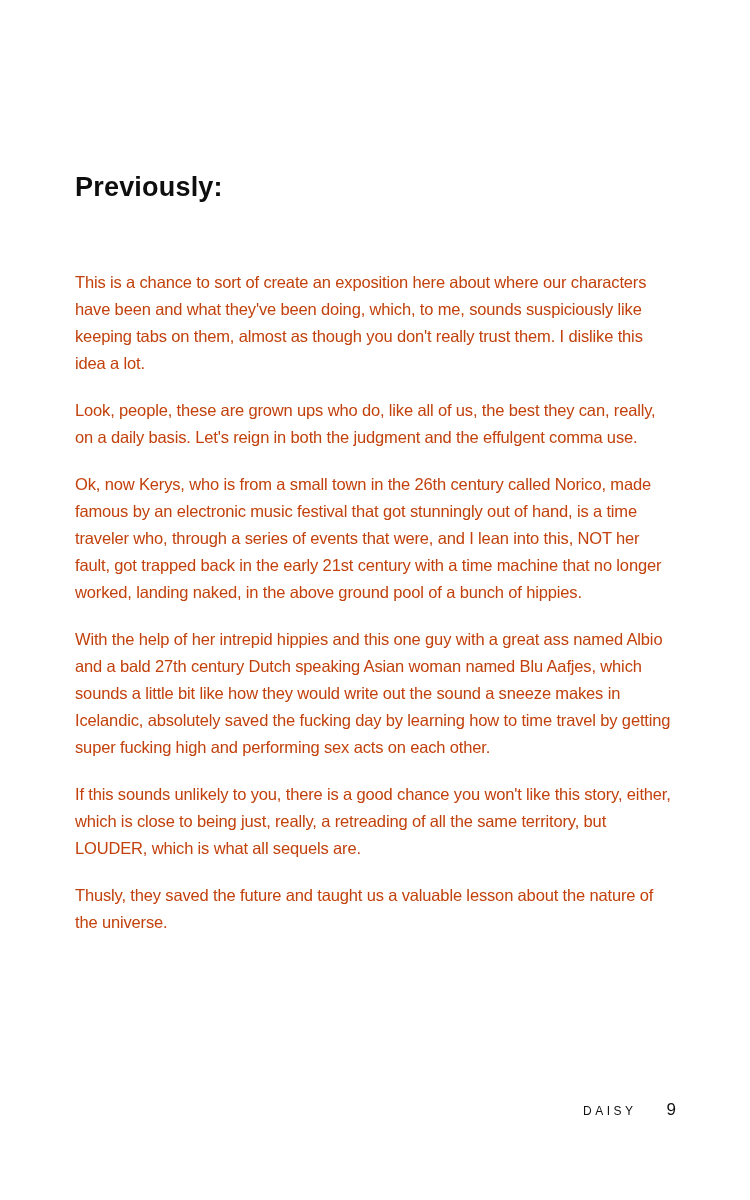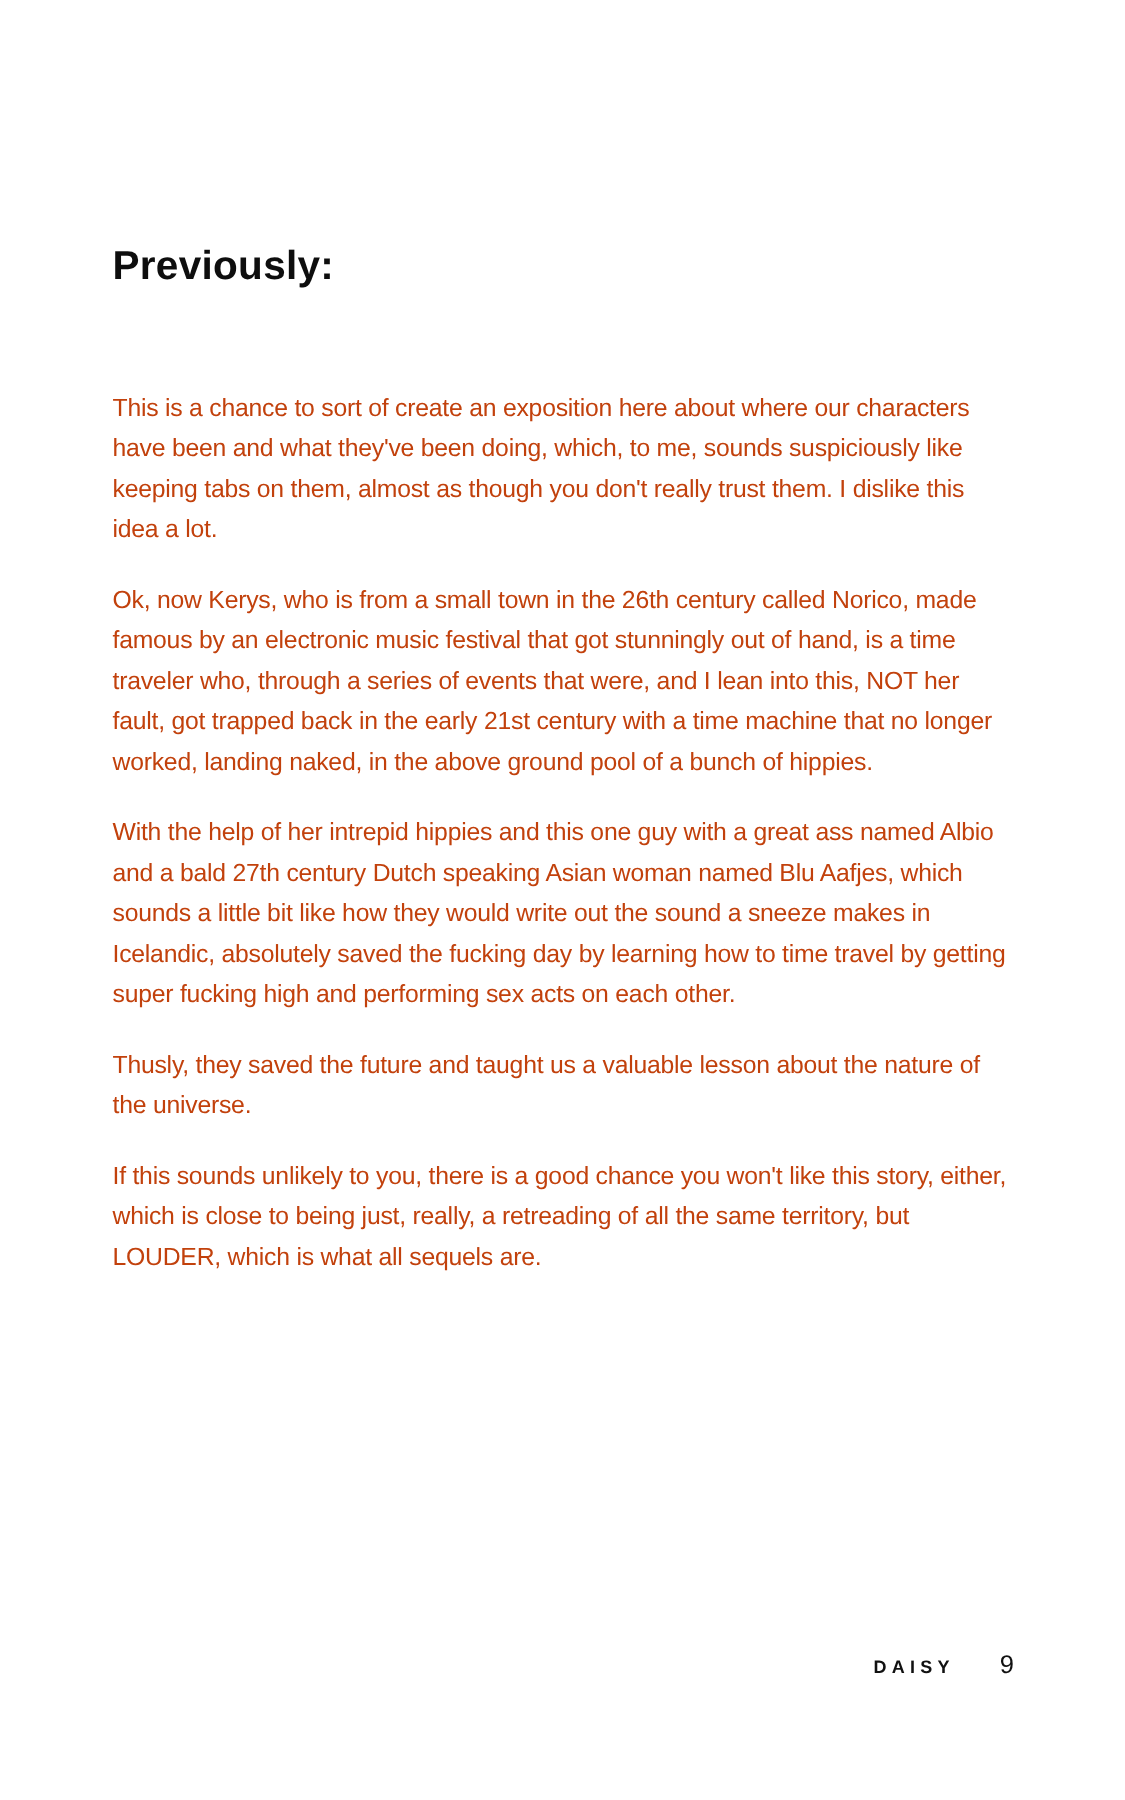--- a/index.html
+++ b/index.html
@@ -12,21 +12,21 @@
     width: 750px;
     height: 1200px;
     background: #ffffff;
     font-family: "Liberation Sans", sans-serif;
     color: #1d1d1d;
     overflow: hidden;
   }
   .content {
     position: absolute;
     left: 75px;
-    top: 0;
+    top: 10px;
     width: 601px;
   }
   .heading {
     margin: 163px 0 68px 0;
     font-size: 27px;
     line-height: 28px;
     font-weight: 700;
     letter-spacing: 0.2px;
     color: #0e0e0e;
   }
@@ -43,39 +43,40 @@
     top: 1100px;
     width: 601px;
     display: flex;
     justify-content: flex-end;
     align-items: baseline;
     gap: 30px;
   }
   .running-title {
     font-size: 12px;
     letter-spacing: 3.5px;
-    font-weight: 700;
+    font-weight: 400;
     color: #111111;
   }
   .page-number {
     font-size: 17px;
     color: #111111;
   }
 </style>
 </head>
 <body>
 
 <div class="page">
   <div class="content">
     <h1 class="heading">Previously:</h1>
     <div class="body-text">
         <p>This is a chance to sort of create an exposition here about where our characters have been and what they've been doing, which, to me, sounds suspiciously like keeping tabs on them, almost as though you don't really trust them. I dislike this idea a lot.</p>
+        <p>Look, people, these are grown ups who do, like all of us, the best they can, really, on a daily basis. Let's reign in both the judgment and the effulgent comma use.</p>
         <p>Ok, now Kerys, who is from a small town in the 26th century called Norico, made famous by an electronic music festival that got stunningly out of hand, is a time traveler who, through a series of events that were, and I lean into this, NOT her fault, got trapped back in the early 21st century with a time machine that no longer worked, landing naked, in the above ground pool of a bunch of hippies.</p>
         <p>With the help of her intrepid hippies and this one guy with a great ass named Albio and a bald 27th century Dutch speaking Asian woman named Blu Aafjes, which sounds a little bit like how they would write out the sound a sneeze makes in Icelandic, absolutely saved the fucking day by learning how to time travel by getting super fucking high and performing sex acts on each other.</p>
+        <p>If this sounds unlikely to you, there is a good chance you won't like this story, either, which is close to being just, really, a retreading of all the same territory, but LOUDER, which is what all sequels are.</p>
         <p>Thusly, they saved the future and taught us a valuable lesson about the nature of the universe.</p>
-        <p>If this sounds unlikely to you, there is a good chance you won't like this story, either, which is close to being just, really, a retreading of all the same territory, but LOUDER, which is what all sequels are.</p>
       </div>
   </div>
   <div class="footer">
     <span class="running-title">DAISY</span>
     <span class="page-number">9</span>
   </div>
 </div>
 
 </body></html>

